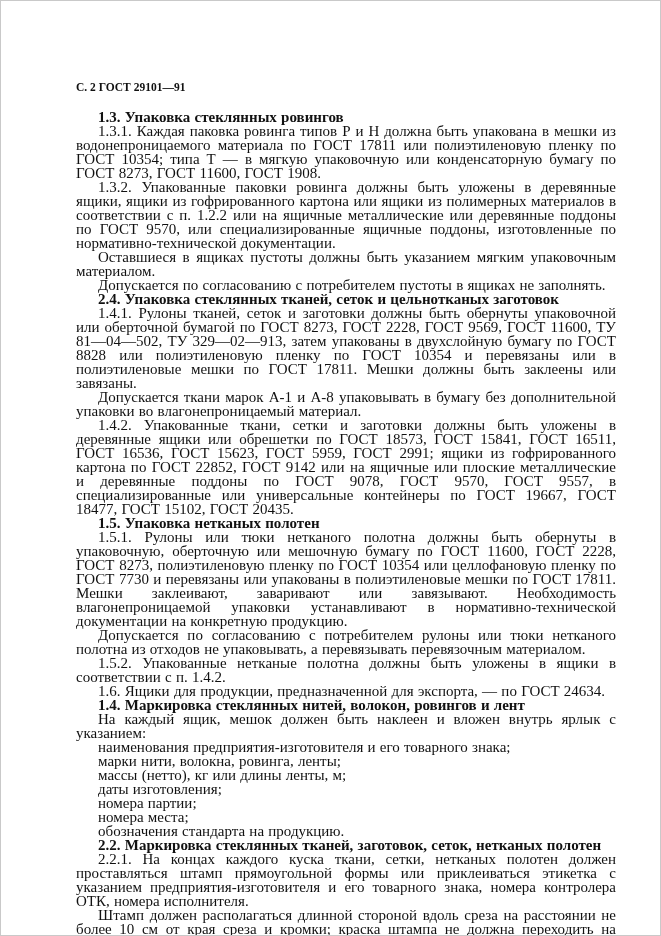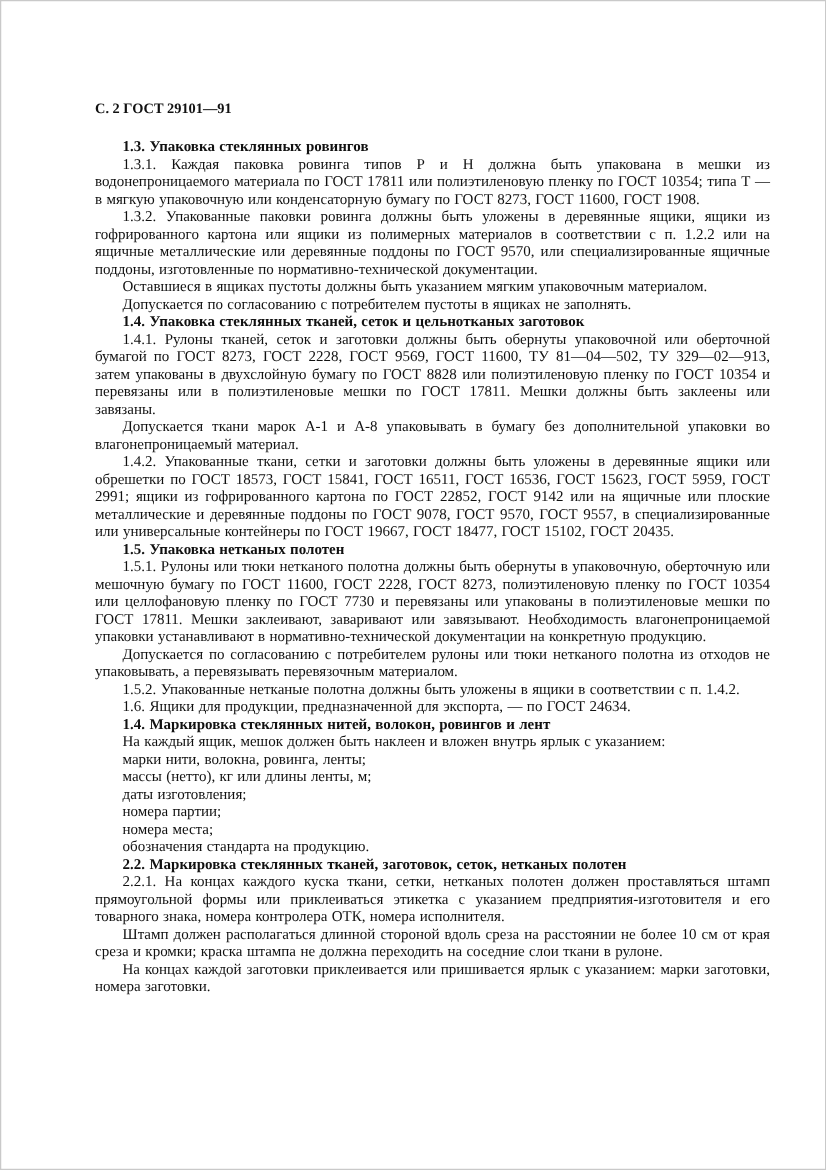--- a/index.html
+++ b/index.html
@@ -19,21 +19,21 @@
     color: #111111;
     overflow: hidden;
   }
   .page-header {
     font-size: 11.5px;
     font-weight: bold;
     margin: 0 0 17px 0;
   }
   .doc-body p {
     margin: 0;
-    font-size: 12px;
+    font-size: 15px;
     line-height: 14px;
     text-align: justify;
     text-indent: 22px;
     word-spacing: 0.5px;
   }
   .doc-body p.heading {
     font-weight: bold;
   }
   .doc-body p.center-heading {
     font-weight: bold;
@@ -47,31 +47,32 @@
 <body>
 
 <div class="page">
   <div class="page-header">С. 2 ГОСТ 29101—91</div>
   <div class="doc-body" id="doc-body">
       <p class="heading">1.3. Упаковка стеклянных ровингов</p>
       <p class="para">1.3.1. Каждая паковка ровинга типов Р и Н должна быть упакована в мешки из водонепроницаемого материала по ГОСТ 17811 или полиэтиленовую пленку по ГОСТ 10354; типа Т — в мягкую упаковочную или конденсаторную бумагу по ГОСТ 8273, ГОСТ 11600, ГОСТ 1908.</p>
       <p class="para">1.3.2. Упакованные паковки ровинга должны быть уложены в деревянные ящики, ящики из гофрированного картона или ящики из полимерных материалов в соответствии с п. 1.2.2 или на ящичные металлические или деревянные поддоны по ГОСТ 9570, или специализированные ящичные поддоны, изготовленные по нормативно-технической документации.</p>
       <p class="para">Оставшиеся в ящиках пустоты должны быть указанием мягким упаковочным материалом.</p>
       <p class="para">Допускается по согласованию с потребителем пустоты в ящиках не заполнять.</p>
-      <p class="heading">1.4. Упаковка стеклянных тканей, сеток и цельнотканых заготовок</p>
+      <p class="heading">2.4. Упаковка стеклянных тканей, сеток и цельнотканых заготовок</p>
       <p class="para">1.4.1. Рулоны тканей, сеток и заготовки должны быть обернуты упаковочной или оберточной бумагой по ГОСТ 8273, ГОСТ 2228, ГОСТ 9569, ГОСТ 11600, ТУ 81—04—502, ТУ 329—02—913, затем упакованы в двухслойную бумагу по ГОСТ 8828 или полиэтиленовую пленку по ГОСТ 10354 и перевязаны или в полиэтиленовые мешки по ГОСТ 17811. Мешки должны быть заклеены или завязаны.</p>
       <p class="para">Допускается ткани марок А-1 и А-8 упаковывать в бумагу без дополнительной упаковки во влагонепроницаемый материал.</p>
       <p class="para">1.4.2. Упакованные ткани, сетки и заготовки должны быть уложены в деревянные ящики или обрешетки по ГОСТ 18573, ГОСТ 15841, ГОСТ 16511, ГОСТ 16536, ГОСТ 15623, ГОСТ 5959, ГОСТ 2991; ящики из гофрированного картона по ГОСТ 22852, ГОСТ 9142 или на ящичные или плоские металлические и деревянные поддоны по ГОСТ 9078, ГОСТ 9570, ГОСТ 9557, в специализированные или универсальные контейнеры по ГОСТ 19667, ГОСТ 18477, ГОСТ 15102, ГОСТ 20435.</p>
       <p class="heading">1.5. Упаковка нетканых полотен</p>
       <p class="para">1.5.1. Рулоны или тюки нетканого полотна должны быть обернуты в упаковочную, оберточную или мешочную бумагу по ГОСТ 11600, ГОСТ 2228, ГОСТ 8273, полиэтиленовую пленку по ГОСТ 10354 или целлофановую пленку по ГОСТ 7730 и перевязаны или упакованы в полиэтиленовые мешки по ГОСТ 17811. Мешки заклеивают, заваривают или завязывают. Необходимость влагонепроницаемой упаковки устанавливают в нормативно-технической документации на конкретную продукцию.</p>
       <p class="para">Допускается по согласованию с потребителем рулоны или тюки нетканого полотна из отходов не упаковывать, а перевязывать перевязочным материалом.</p>
       <p class="para">1.5.2. Упакованные нетканые полотна должны быть уложены в ящики в соответствии с п. 1.4.2.</p>
       <p class="para">1.6. Ящики для продукции, предназначенной для экспорта, — по ГОСТ 24634.</p>
       <p class="heading">1.4. Маркировка стеклянных нитей, волокон, ровингов и лент</p>
       <p class="para">На каждый ящик, мешок должен быть наклеен и вложен внутрь ярлык с указанием:</p>
+      <p class="para">наименования предприятия-изготовителя и его товарного знака;</p>
       <p class="para">марки нити, волокна, ровинга, ленты;</p>
       <p class="para">массы (нетто), кг или длины ленты, м;</p>
       <p class="para">даты изготовления;</p>
       <p class="para">номера партии;</p>
       <p class="para">номера места;</p>
       <p class="para">обозначения стандарта на продукцию.</p>
       <p class="heading">2.2. Маркировка стеклянных тканей, заготовок, сеток, нетканых полотен</p>
       <p class="para">2.2.1. На концах каждого куска ткани, сетки, нетканых полотен должен проставляться штамп прямоугольной формы или приклеиваться этикетка с указанием предприятия-изготовителя и его товарного знака, номера контролера ОТК, номера исполнителя.</p>
       <p class="para">Штамп должен располагаться длинной стороной вдоль среза на расстоянии не более 10 см от края среза и кромки; краска штампа не должна переходить на соседние слои ткани в рулоне.</p>
       <p class="para">На концах каждой заготовки приклеивается или пришивается ярлык с указанием: марки заготовки, номера заготовки.</p>

